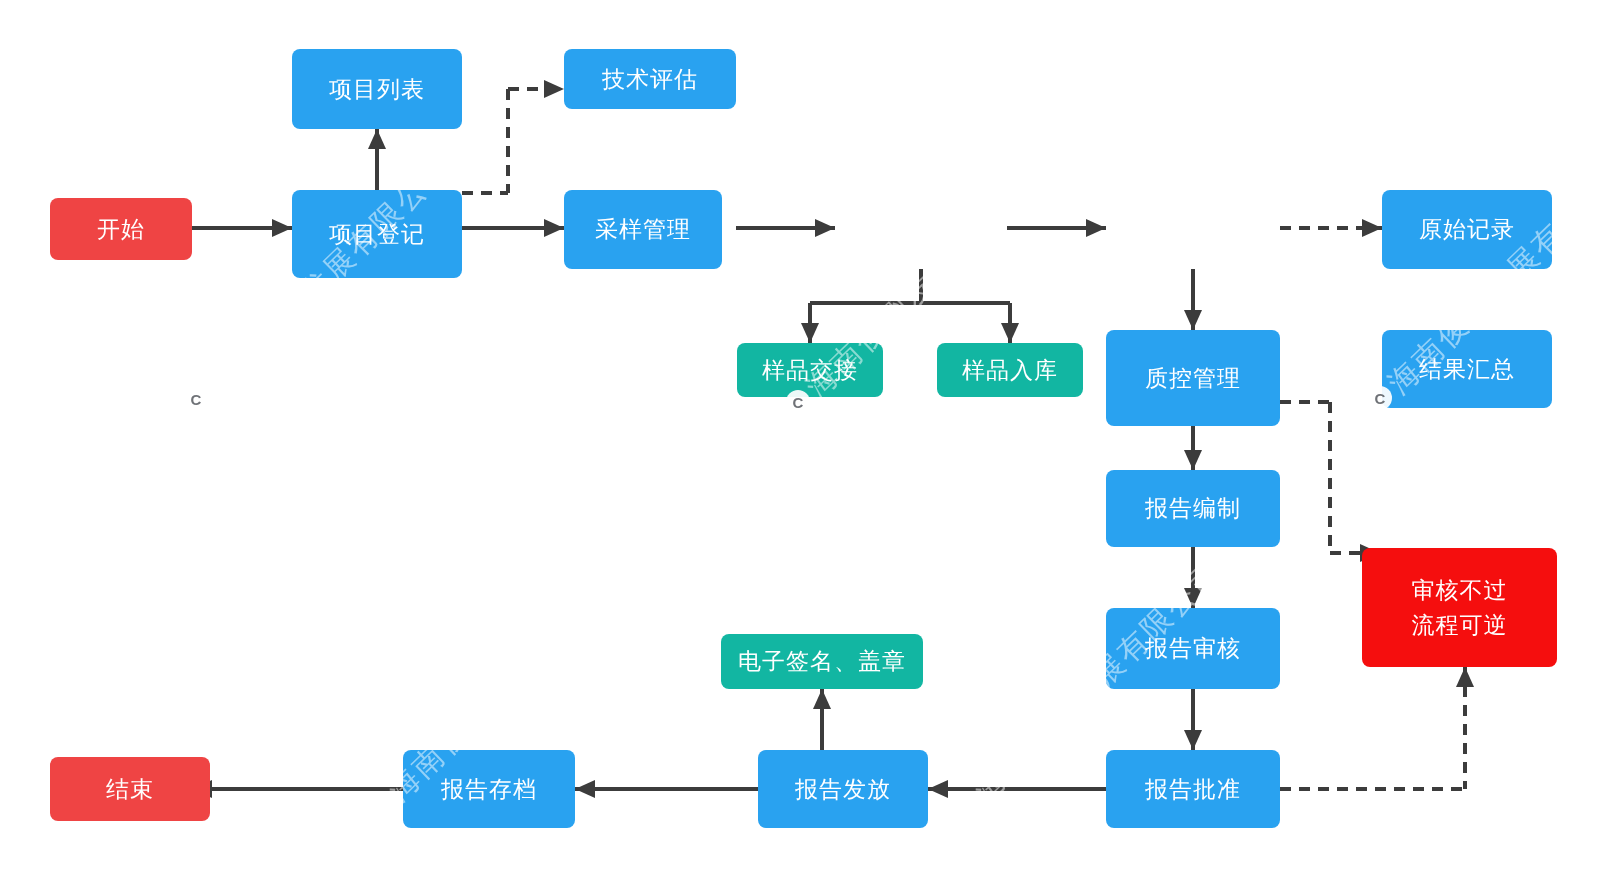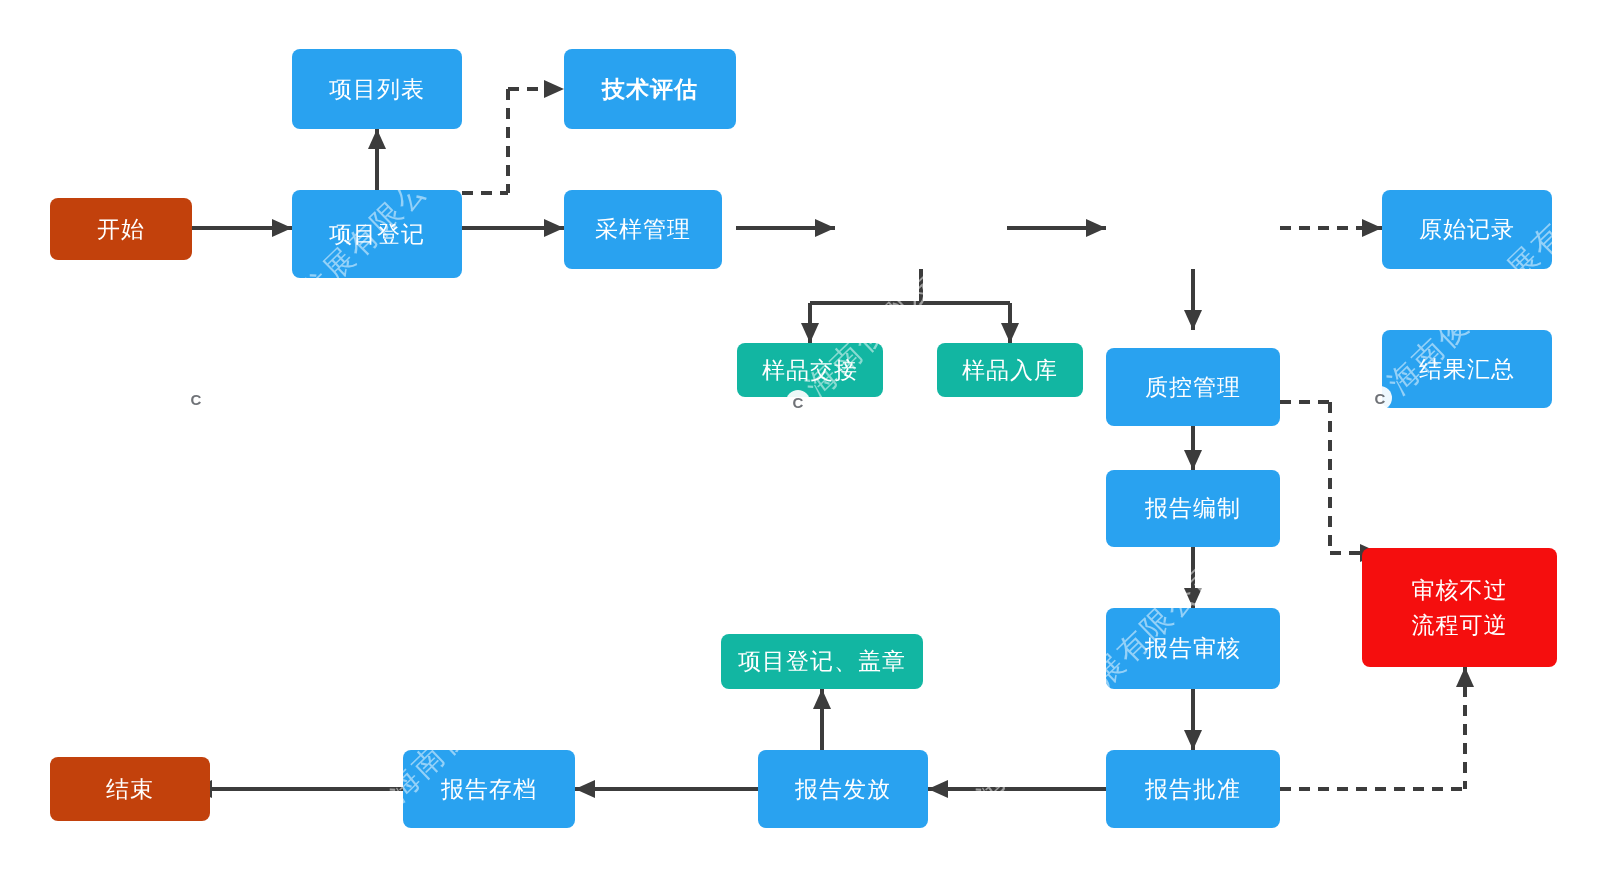--- a/index.html
+++ b/index.html
@@ -19,21 +19,21 @@
     font-weight:500;
     letter-spacing:1px;
     text-align:center;
     white-space:pre-line;
     line-height:1.5;
     box-sizing:border-box;
     z-index:2;
   }
   .node.process{background:#29A2F0;}
   .node.sub{background:#12B6A2;}
-  .node.terminal{background:#c2410c;}
+  .node.terminal{background:#ef4444;}
   .node.alert{background:#F50E0E;}
   .seg{position:absolute;z-index:1;}
   .head{position:absolute;width:0;height:0;z-index:1;}
   .wm{position:absolute;z-index:3;pointer-events:none;}
   .wm-circle{
     position:absolute;left:-12px;top:-12px;
     width:24px;height:24px;border-radius:50%;
     background:rgba(255,255,255,0.92);
     color:rgba(95,99,104,0.9);
     font-size:15px;font-weight:700;
@@ -94,33 +94,33 @@
     <div class="head" style="border-left: 9px solid transparent; border-right: 9px solid transparent; border-bottom: 20px solid rgb(60, 60, 60); left: 813px; top: 689px;"></div>
     <div class="seg" style="left: 1280px; top: 400px; width: 50px; height: 4px; background: repeating-linear-gradient(90deg, rgb(60, 60, 60) 0px, rgb(60, 60, 60) 11px, transparent 11px, transparent 19px);"></div>
     <div class="seg" style="left: 1328px; top: 402px; width: 4px; height: 151px; background: repeating-linear-gradient(rgb(60, 60, 60) 0px, rgb(60, 60, 60) 11px, transparent 11px, transparent 19px);"></div>
     <div class="seg" style="left: 1330px; top: 551px; width: 50px; height: 4px; background: repeating-linear-gradient(90deg, rgb(60, 60, 60) 0px, rgb(60, 60, 60) 11px, transparent 11px, transparent 19px);"></div>
     <div class="head" style="border-top: 9px solid transparent; border-bottom: 9px solid transparent; border-left: 20px solid rgb(60, 60, 60); left: 1360px; top: 544px;"></div>
     <div class="seg" style="left: 1280px; top: 787px; width: 185px; height: 4px; background: repeating-linear-gradient(90deg, rgb(60, 60, 60) 0px, rgb(60, 60, 60) 11px, transparent 11px, transparent 19px);"></div>
     <div class="seg" style="left: 1463px; top: 667px; width: 4px; height: 122px; background: repeating-linear-gradient(rgb(60, 60, 60) 0px, rgb(60, 60, 60) 11px, transparent 11px, transparent 19px);"></div>
     <div class="head" style="border-left: 9px solid transparent; border-right: 9px solid transparent; border-bottom: 20px solid rgb(60, 60, 60); left: 1456px; top: 667px;"></div>
     <div class="node terminal" style="left: 50px; top: 198px; width: 142px; height: 62px;">开始</div>
     <div class="node process" style="left: 292px; top: 49px; width: 170px; height: 80px;">项目列表</div>
-    <div class="node process" style="left: 564px; top: 49px; width: 172px; height: 80px; font-weight: bold;">技术评估</div>
+    <div class="node process" style="left: 564px; top: 49px; width: 172px; height: 60px;">技术评估</div>
     <div class="node process" style="left: 292px; top: 190px; width: 170px; height: 88px;">项目登记</div>
     <div class="node process" style="left: 564px; top: 190px; width: 158px; height: 79px;">采样管理</div>
     <div class="node process" style="left: 1382px; top: 190px; width: 170px; height: 79px;">原始记录</div>
     <div class="node sub" style="left: 737px; top: 343px; width: 146px; height: 54px;">样品交接</div>
     <div class="node sub" style="left: 937px; top: 343px; width: 146px; height: 54px;">样品入库</div>
-    <div class="node process" style="left: 1106px; top: 348px; width: 174px; height: 78px;">质控管理</div>
+    <div class="node process" style="left: 1106px; top: 330px; width: 174px; height: 96px;">质控管理</div>
     <div class="node process" style="left: 1382px; top: 330px; width: 170px; height: 78px;">结果汇总</div>
     <div class="node process" style="left: 1106px; top: 470px; width: 174px; height: 77px;">报告编制</div>
     <div class="node alert" style="left: 1362px; top: 548px; width: 195px; height: 119px;">审核不过
 流程可逆</div>
     <div class="node process" style="left: 1106px; top: 608px; width: 174px; height: 81px;">报告审核</div>
-    <div class="node sub" style="left: 721px; top: 634px; width: 202px; height: 55px;">项目登记、盖章</div>
+    <div class="node sub" style="left: 721px; top: 634px; width: 202px; height: 55px;">电子签名、盖章</div>
     <div class="node process" style="left: 1106px; top: 750px; width: 174px; height: 78px;">报告批准</div>
     <div class="node process" style="left: 758px; top: 750px; width: 170px; height: 78px;">报告发放</div>
     <div class="node process" style="left: 403px; top: 750px; width: 172px; height: 78px;">报告存档</div>
     <div class="node terminal" style="left: 50px; top: 757px; width: 160px; height: 64px;">结束</div>
     <div class="wm" style="left: 196px; top: 399px;">
       <div class="wm-circle">C</div>
       <div class="wm-text">海南俊翔发展有限公司</div>
     </div>
     <div class="wm" style="left: 798px; top: 402px;">
       <div class="wm-circle">C</div>

